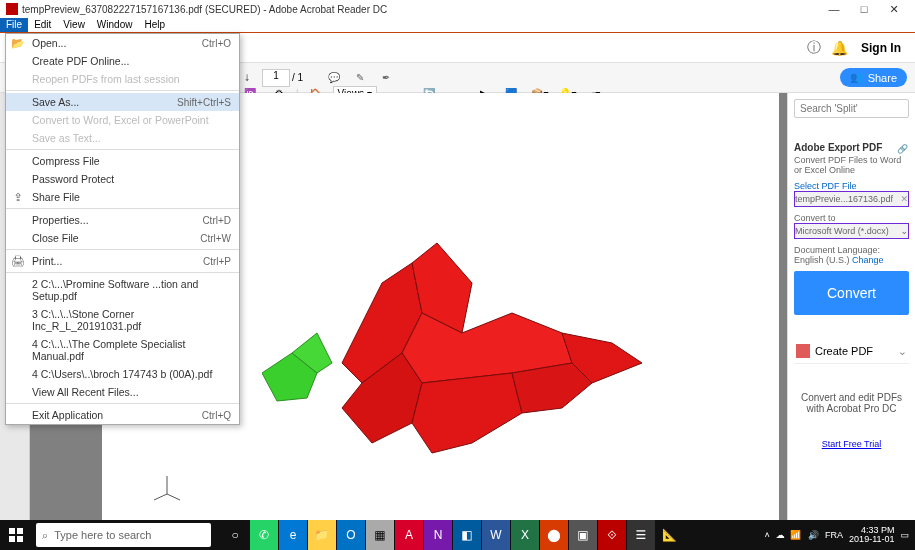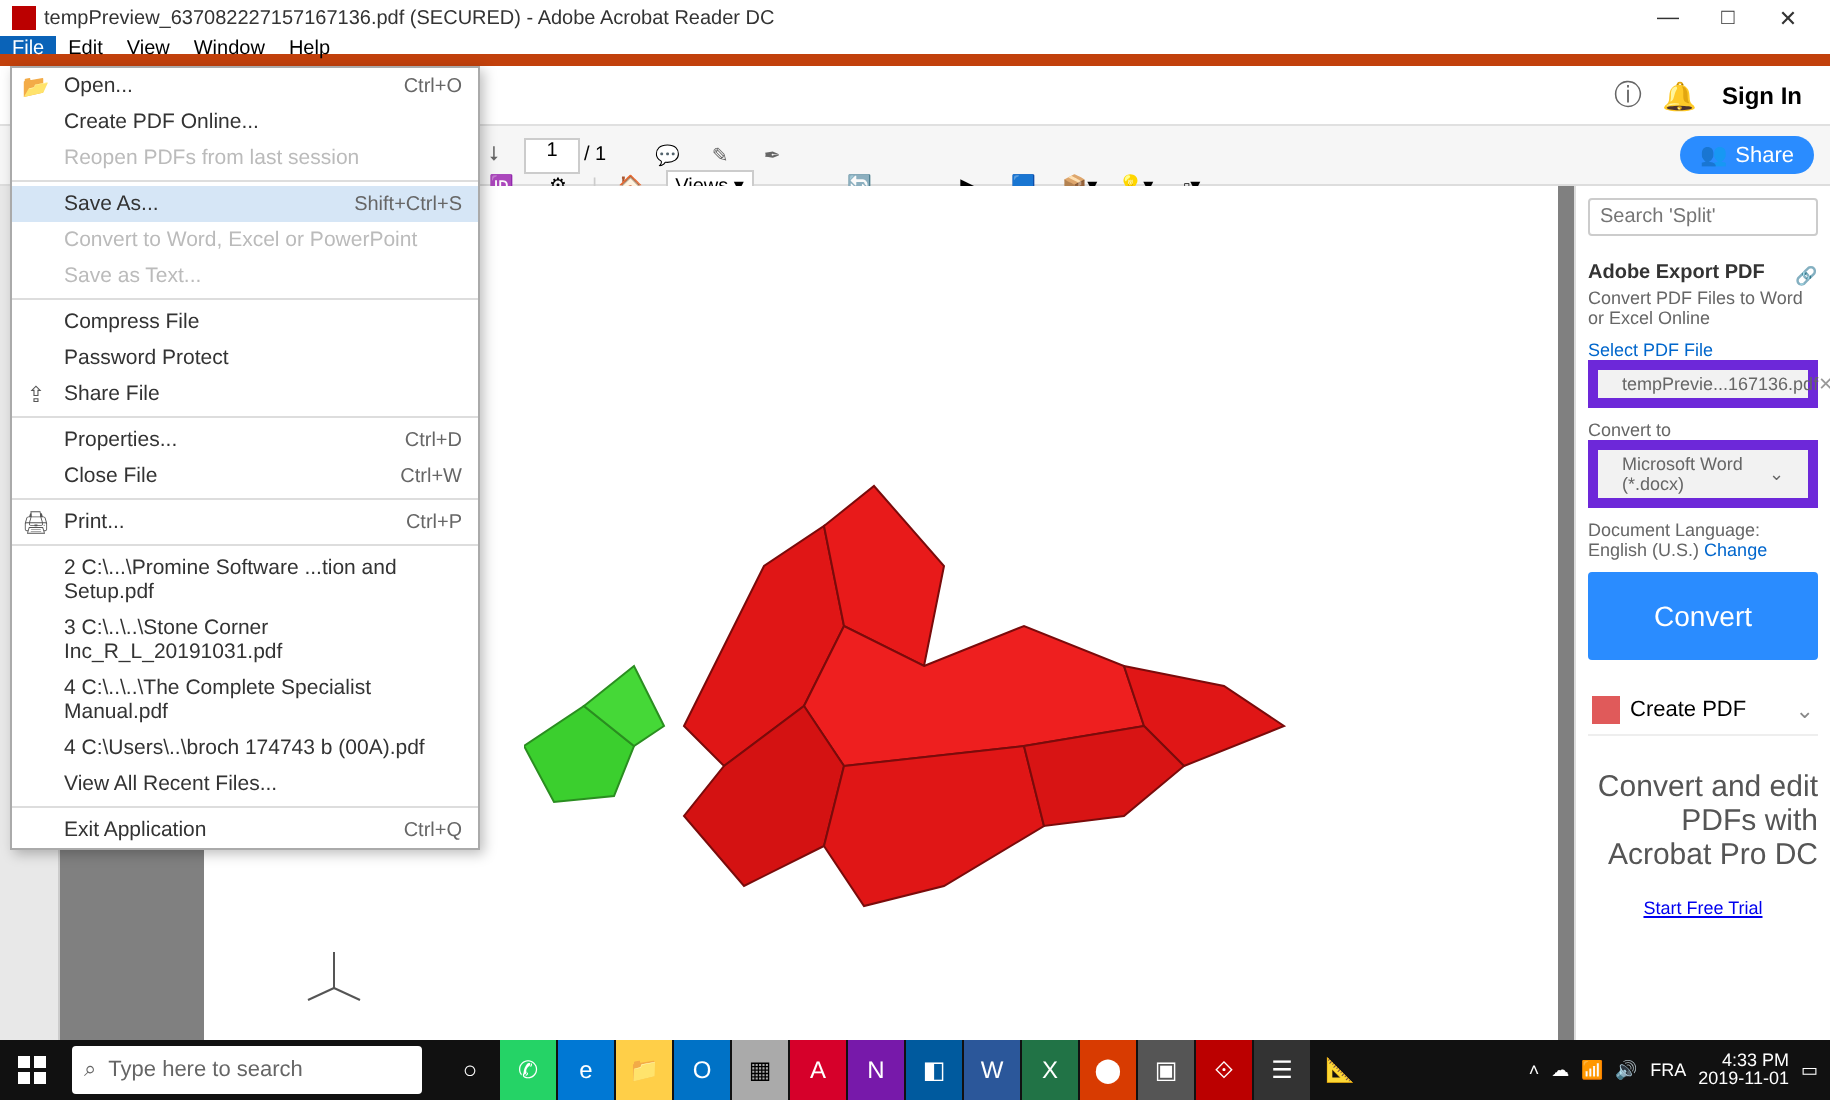--- a/index.html
+++ b/index.html
@@ -1,47 +1,47 @@
 <!DOCTYPE html>
 <html><head>
 <meta charset="utf-8">
 <style>
 *{margin:0;padding:0;box-sizing:border-box;font-family:"Segoe UI",Arial,sans-serif}
 body{width:915px;height:550px;overflow:hidden;background:#f0f0f0;position:relative}
 .titlebar{height:18px;background:#fff;display:flex;align-items:center;padding:0 6px;font-size:10px;color:#333}
 .titlebar .ticon{width:12px;height:12px;background:#b00;margin-right:4px}
 .titlebar .spacer{flex:1}
 .titlebar .wbtn{width:30px;text-align:center;font-size:11px;color:#333;cursor:pointer}
-.menubar{height:15px;background:#fff;border-bottom:6px solid #c2410c;display:flex;font-size:10px}
+.menubar{height:15px;background:#fff;border-bottom:1px solid #c2410c;display:flex;font-size:10px}
 .menubar .mitem{padding:1px 6px;cursor:pointer}
 .menubar .mitem.active{background:#0a63b8;color:#fff}
 .chrome{height:30px;background:#fff;display:flex;align-items:center;border-bottom:1px solid #e0e0e0;padding:0 6px}
 .chrome .cl{flex:1}
 .chrome .ci{width:22px;height:22px;display:flex;align-items:center;justify-content:center;color:#666;font-size:14px;margin:0 2px;cursor:pointer}
 .signin{font-size:12px;font-weight:600;margin:0 8px}
 .toolbar2{height:30px;background:#f6f6f6;border-bottom:1px solid #ddd;display:flex;align-items:center;padding:0 8px;font-size:10px}
 .toolbar2 .ti{width:22px;height:22px;display:flex;align-items:center;justify-content:center;color:#666;margin:0 2px;cursor:pointer}
 .toolbar2 .paging{display:flex;align-items:center;margin-left:200px}
 .toolbar2 .pn{width:28px;height:18px;background:#fff;border:1px solid #ccc;text-align:center;font-size:10px;margin:0 2px}
 .share{margin-left:auto;background:#2a8cff;color:#fff;border-radius:12px;padding:3px 10px;font-size:11px;display:flex;align-items:center;gap:4px;cursor:pointer}
 .secondbar{position:absolute;left:240px;top:82px;height:22px;display:flex;align-items:center;gap:6px;font-size:10px}
 .secondbar .sbi{width:22px;height:20px;display:flex;align-items:center;justify-content:center;cursor:pointer}
 .secondbar .views{font-size:10px;padding:1px 4px;background:#fff;border:1px solid #ccc}
 .main{position:absolute;top:93px;left:0;right:0;bottom:30px;display:flex}
 .sidebar-left{width:30px;background:#e8e8e8;border-right:1px solid #ccc}
 .canvas{flex:1;background:#808080;position:relative;overflow:hidden}
 .page{position:absolute;top:0;left:72px;right:8px;bottom:0;background:#fff}
-.rightpanel{width:128px;background:#fff;border-left:1px solid #ddd;font-size:10px;padding:6px;display:flex;flex-direction:column;gap:13px}
+.rightpanel{width:128px;background:#fff;border-left:1px solid #ddd;font-size:10px;padding:6px;display:flex;flex-direction:column;gap:24px}
 .search{width:100%;border:1px solid #ccc;border-radius:2px;padding:3px 5px;font-size:10px;color:#999}
 .paction{display:flex;align-items:center;gap:5px;padding:5px 2px;font-size:11px;border-bottom:1px solid #eee;cursor:pointer}
 .paction .pic{width:14px;height:14px;display:inline-block}
 .paction.expanded{font-weight:400}
 .card{font-size:9px;color:#666}
 .card .ch{font-size:10px;color:#333;font-weight:600;margin-bottom:2px}
-.sel{display:flex;background:#f2f2f2;border:5px solid #6d28d9;padding:2px 12px;font-size:9px;justify-content:space-between;align-items:center}
+.sel{display:flex;background:#f2f2f2;border:1px solid #6d28d9;padding:2px 0;font-size:9px;justify-content:space-between;align-items:center}
 .sel .x{color:#999;cursor:pointer}
 .convbtn{background:#2a8cff;color:#fff;border:none;border-radius:2px;padding:14px 0;font-size:14px;width:100%;cursor:pointer;margin-top:6px}
 .card a{color:#0066cc;text-decoration:none}
 
 .filemenu{position:absolute;top:33px;left:5px;width:235px;background:#fff;border:1px solid #aaa;box-shadow:2px 2px 6px rgba(0,0,0,.25);font-size:10.5px;z-index:50}
 .filemenu .fmi{display:flex;align-items:center;padding:3px 8px 3px 26px;position:relative;cursor:pointer;color:#333;min-height:17px}
 .filemenu .fmi.disabled{color:#bbb;cursor:default}
 .filemenu .fmi.hover{background:#d6e6f6}
 .filemenu .fmi .fic{position:absolute;left:5px;width:14px;text-align:center;font-size:11px;color:#555}
 .filemenu .fmi .sc{margin-left:auto;color:#666;font-size:10px}
@@ -167,21 +167,21 @@
         <span>English (U.S.)</span>
         <a href="#">Change</a>
       </div>
       <button class="convbtn">Convert</button>
     </div>
     <div class="paction">
       <span class="pic" style="background:#e05a5a"></span>
       <span>Create PDF</span>
       <span class="chev">⌄</span>
     </div>
-    <div style="text-align:right;font-size:15px;color:#555;margin-top:4px">Convert and edit PDFs with Acrobat Pro DC</div>
+    <div style="text-align:center;font-size:10px;color:#555;margin-top:4px">Convert and edit PDFs with Acrobat Pro DC</div>
     <div style="text-align:center"><a href="#" style="font-size:9px">Start Free Trial</a></div>
   </div>
 </div>
 
 <div class="filemenu">
   <div class="fmi">
     <span class="fic">📂</span>
     <span>Open...</span>
     <span class="sc">Ctrl+O</span>
   </div>

